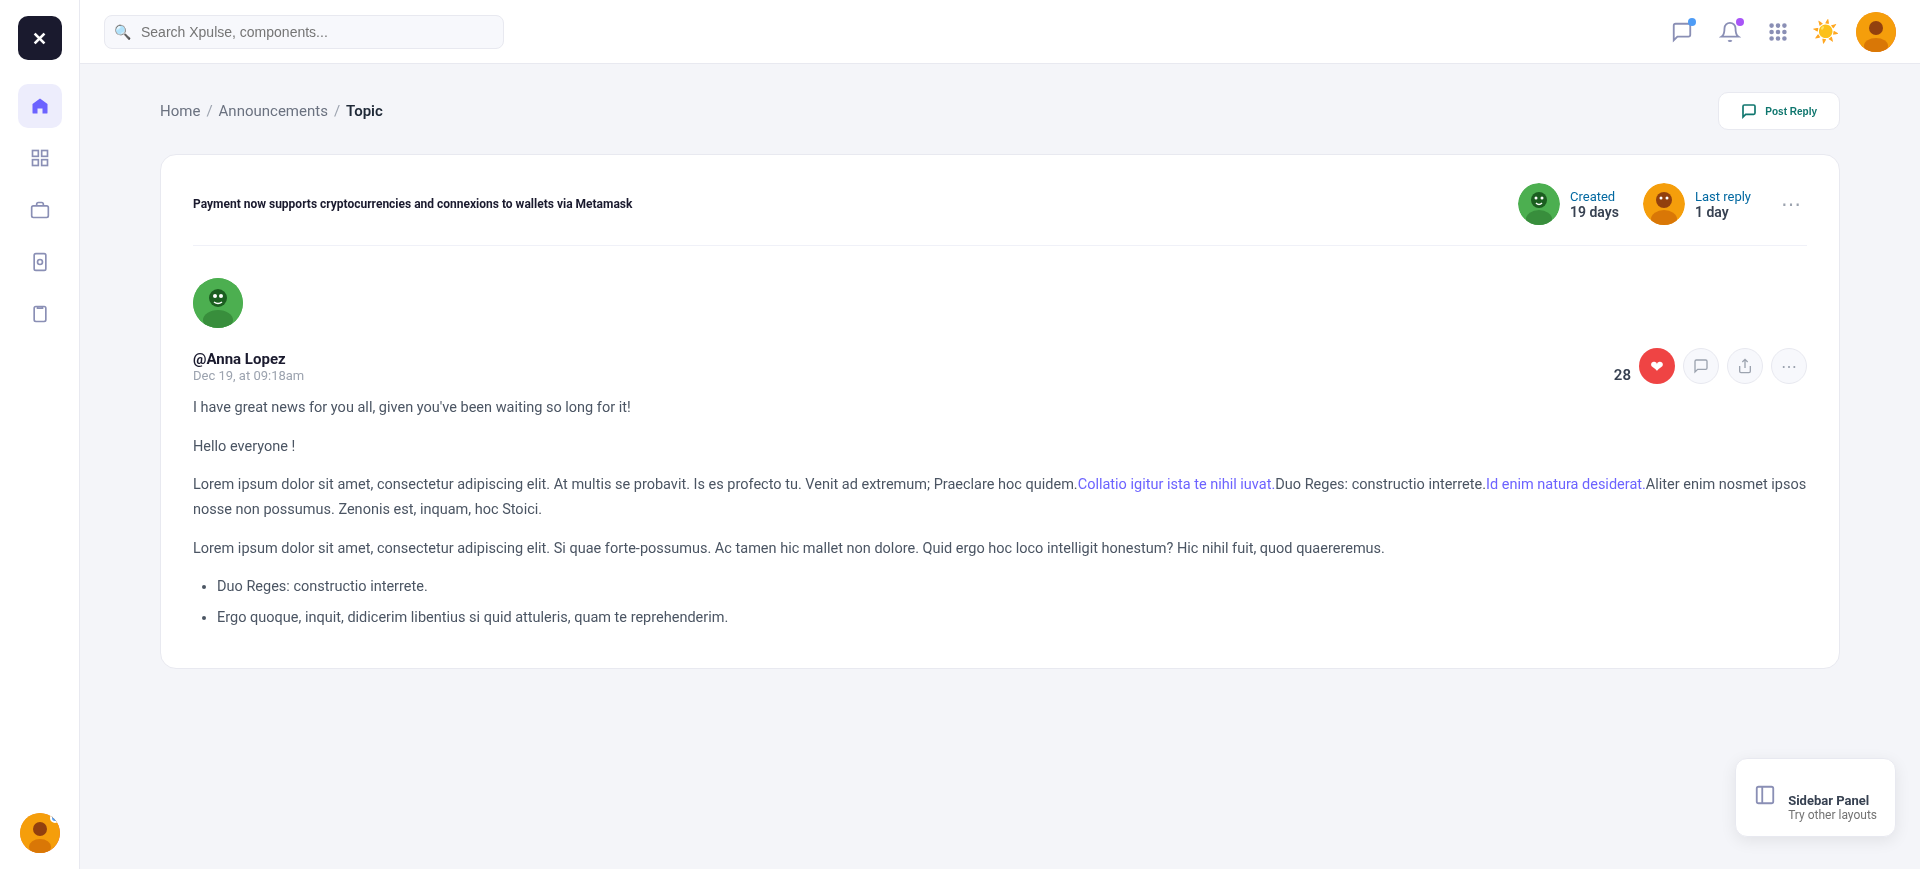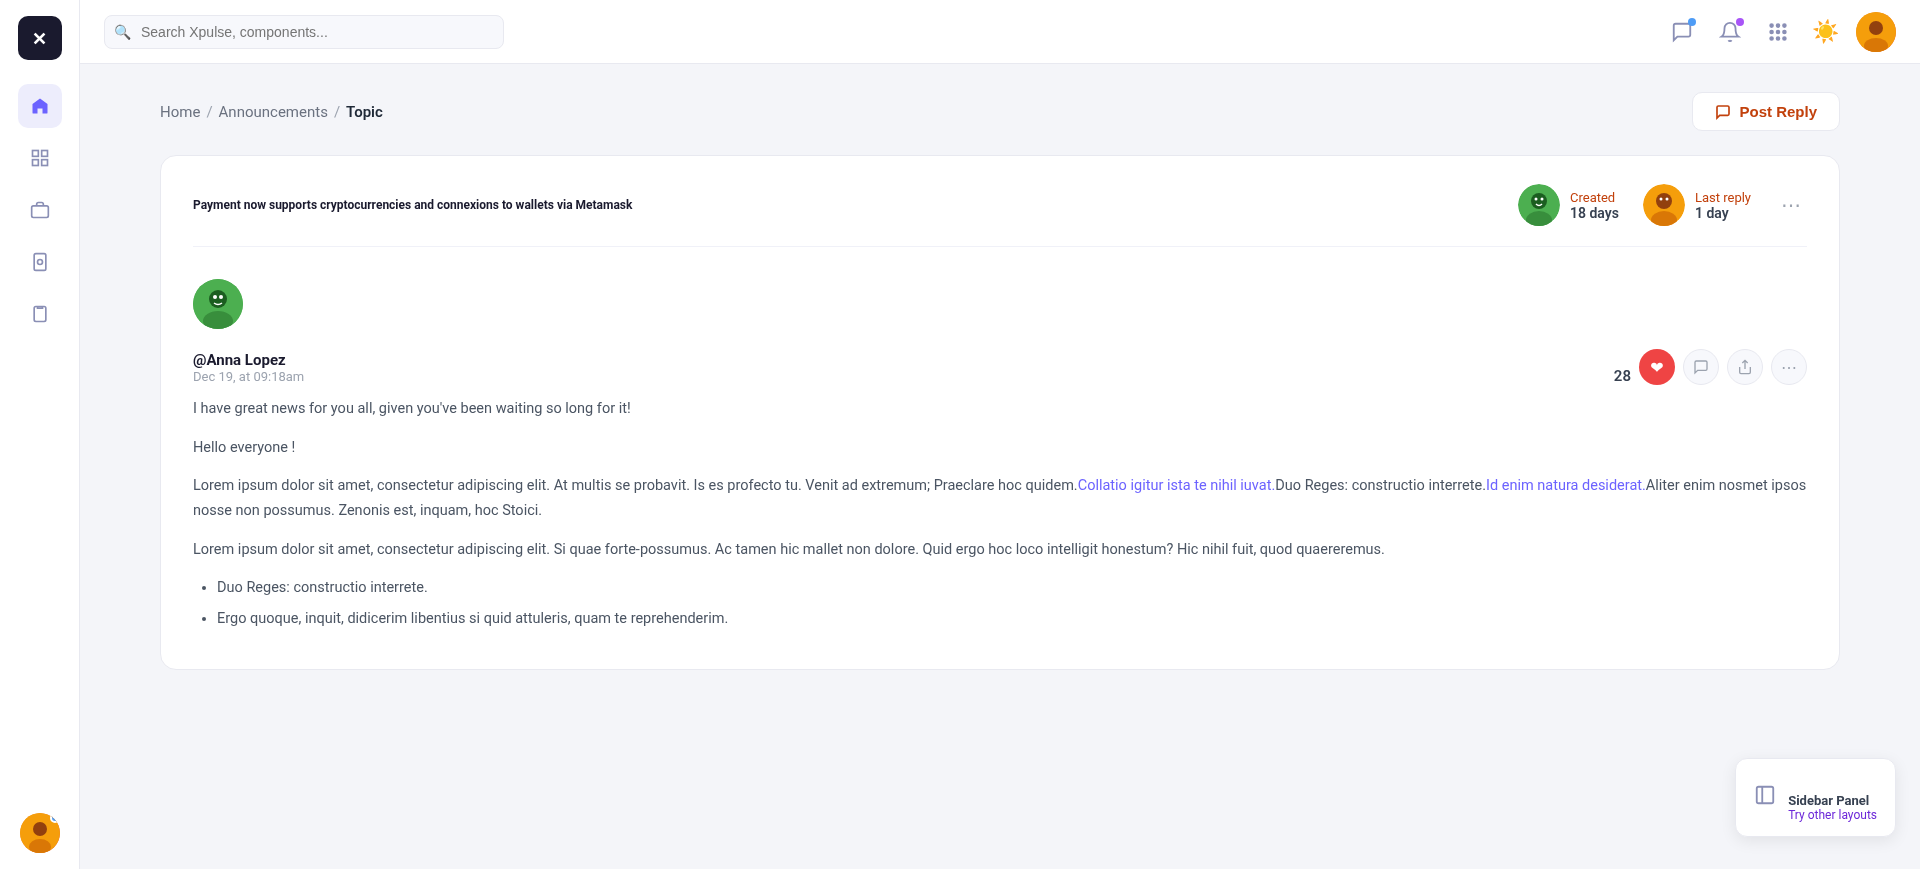--- a/index.html
+++ b/index.html
@@ -191,23 +191,23 @@
       font-weight: 600;
     }
     .post-reply-btn {
       display: flex;
       align-items: center;
       gap: 8px;
       padding: 10px 22px;
       background: #fff;
       border: 1.5px solid #e8e9f0;
       border-radius: 10px;
-      font-size: 15px;
+      font-size: 10px;
       font-weight: 600;
-      color: #c2410c;
+      color: #0f766e;
       cursor: pointer;
     }
 
     
     .topic-card {
       background: #fff;
       border-radius: 16px;
       padding: 28px 32px;
       border: 1px solid #e8e9f0;
     }
@@ -237,21 +237,21 @@
       gap: 10px;
     }
     .meta-avatar {
       width: 42px;
       height: 42px;
       border-radius: 50%;
       overflow: hidden;
     }
     .meta-info .meta-label {
       font-size: 13px;
-      color: #c2410c;
+      color: #0369a1;
     }
     .meta-info .meta-value {
       font-size: 14px;
       color: #374151;
       font-weight: 600;
     }
     .more-btn {
       width: 32px;
       height: 32px;
       border-radius: 8px;
@@ -359,21 +359,21 @@
       font-size: 20px;
     }
     .panel-text .panel-title {
       font-size: 13px;
       font-weight: 700;
       color: #374151;
       margin-top: 20px;
     }
     .panel-text .panel-sub {
       font-size: 12px;
-      color: #6d28d9;
+      color: #737373;
     }
   </style>
 </head>
 <body>
 
 <div class="sidebar-rail">
   <div class="logo-btn">
     <span>✕</span>
   </div>
   <div class="nav-icon active">
@@ -493,21 +493,21 @@
                 <rect width="42" height="42" rx="21" fill="#4caf50"></rect>
                 <circle cx="21" cy="17" r="8" fill="#1b5e20"></circle>
                 <ellipse cx="21" cy="36" rx="13" ry="9" fill="#388e3c"></ellipse>
                 <circle cx="18" cy="15" r="1.5" fill="#fff"></circle>
                 <circle cx="24" cy="15" r="1.5" fill="#fff"></circle>
                 <path d="M18 20 Q21 23 24 20" stroke="#fff" stroke-width="1.5" fill="none"></path>
               </svg>
             </div>
             <div class="meta-info">
               <div class="meta-label">Created</div>
-              <div class="meta-value">18 days</div>
+              <div class="meta-value">19 days</div>
             </div>
           </div>
 
           <div class="topic-meta-item">
             <div class="meta-avatar">
               <svg width="42" height="42" viewBox="0 0 42 42">
                 <rect width="42" height="42" rx="21" fill="#f59e0b"></rect>
                 <circle cx="21" cy="17" r="8" fill="#92400e"></circle>
                 <ellipse cx="21" cy="36" rx="13" ry="9" fill="#d97706"></ellipse>
                 <circle cx="18" cy="15" r="1.5" fill="#fff"></circle>

